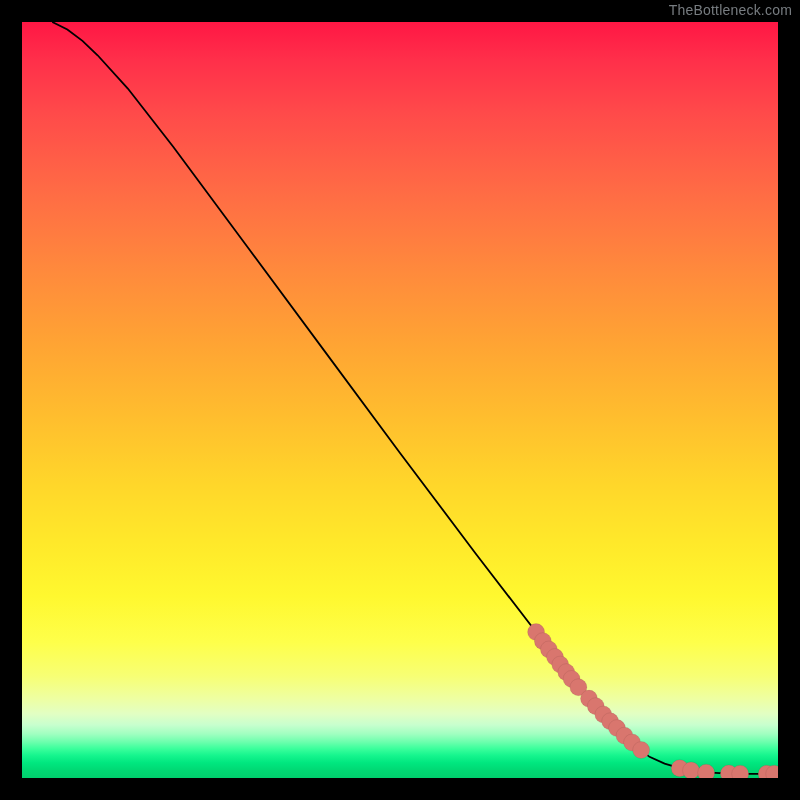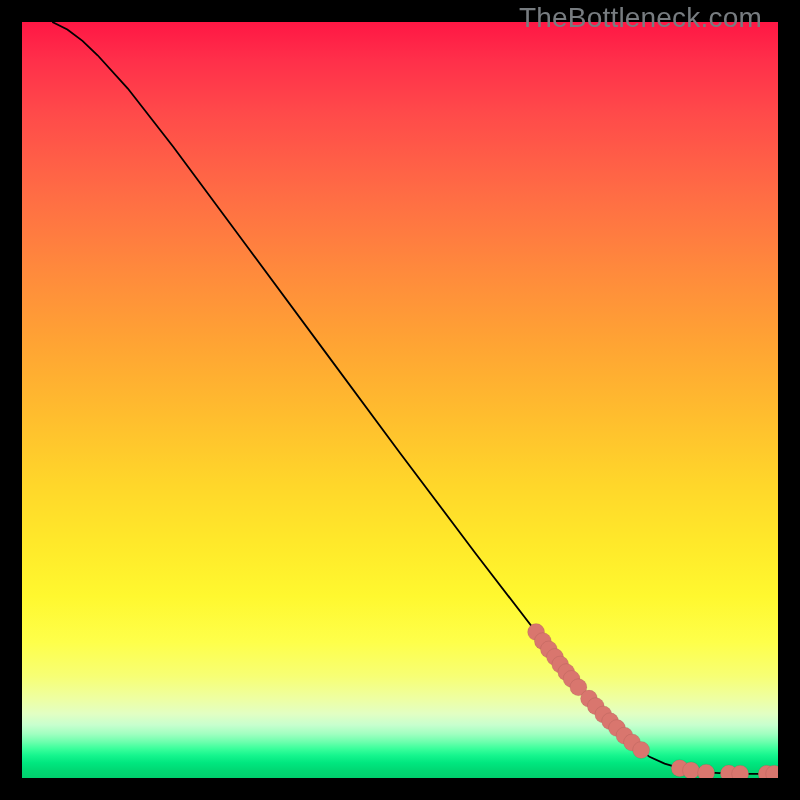--- a/index.html
+++ b/index.html
@@ -58,23 +58,23 @@
       #3cff9c 96.1%,
       #16f58e 97%,
       #00e77f 98%,
       #00d873 99%,
       #00cf6d 100%
     );
   }
   .watermark {
     position: absolute;
     top: 2px;
-    right: 38px;
+    right: 8px;
     color: #777c80;
-    font-size: 28px;
+    font-size: 14px;
     font-weight: 500;
     letter-spacing: 0.2px;
     font-family: Arial, Helvetica, sans-serif;
   }
   svg.curve {
     position: absolute;
     left: 0; top: 0;
     width: 756px;
     height: 756px;
   }

